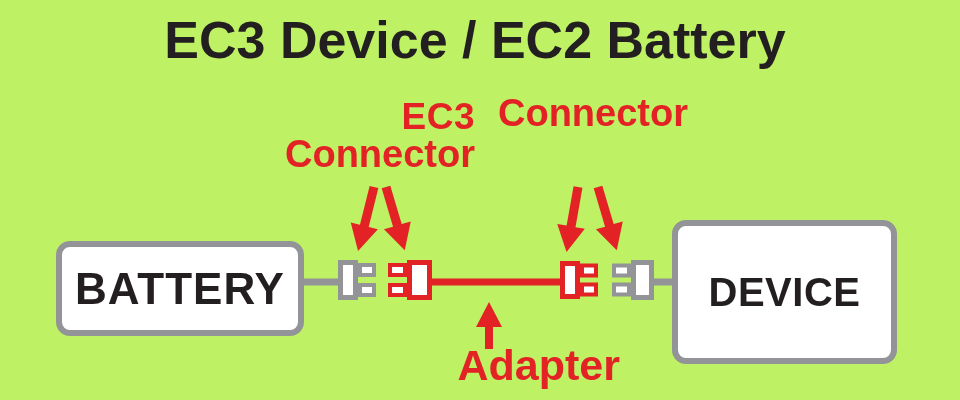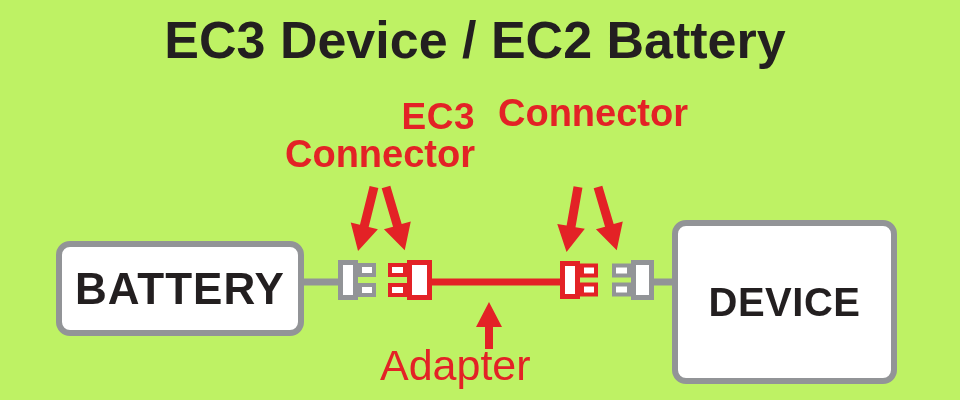--- a/index.html
+++ b/index.html
@@ -29,23 +29,23 @@
     font-weight: bold;
     width: 200px;
   }
   .callout .big { font-size: 37px; line-height: 41px; letter-spacing: 0.5px; }
   .callout .sub { font-size: 38px; line-height: 34px; }
   .callout-ec3 { left: 275px; top: 96px; }
   .callout-ec2 { left: 488px; top: 96px; }
 
   .adapter-label {
     left: 380px; top: 341px; width: 240px;
-    text-align: left;
+    text-align: right;
     font-size: 43px;
-    font-weight: normal;
+    font-weight: bold;
     color: var(--accent-red, #E32226);
   }
 
   .box {
     position: absolute;
     box-sizing: border-box;
     border: 6px solid var(--wire-gray, #929497);
     border-radius: 14px;
     background: #ffffff;
     display: flex;
@@ -53,21 +53,21 @@
     justify-content: center;
     color: var(--ink-black, #231F20);
     font-weight: bold;
     margin-top: 8px;
   }
   .box-battery {
     left: 56px; top: 233px; width: 248px; height: 95px;
     font-size: 44px; letter-spacing: 1px;
   }
   .box-device {
-    left: 672px; top: 212px; width: 225px; height: 164px;
+    left: 672px; top: 212px; width: 225px; height: 144px;
     font-size: 40px; line-height: 45px;
     flex-direction: column; text-align: center;
     letter-spacing: 0.5px;
   }
 
   svg.layer { position: absolute; left: 0; top: 0; }
   .red-fill   { fill: var(--accent-red, #E32226); }
   .red-stroke { stroke: var(--accent-red, #E32226); }
   .gray-stroke{ stroke: var(--wire-gray, #929497); }
   rect.cpart  { fill: #ffffff; }

